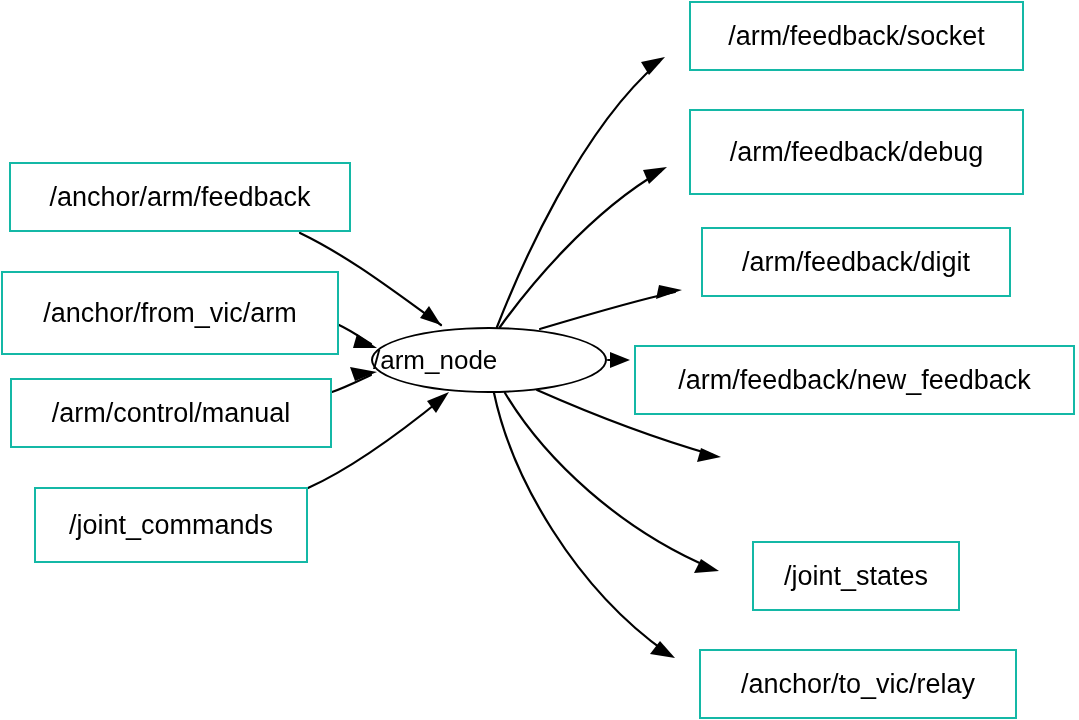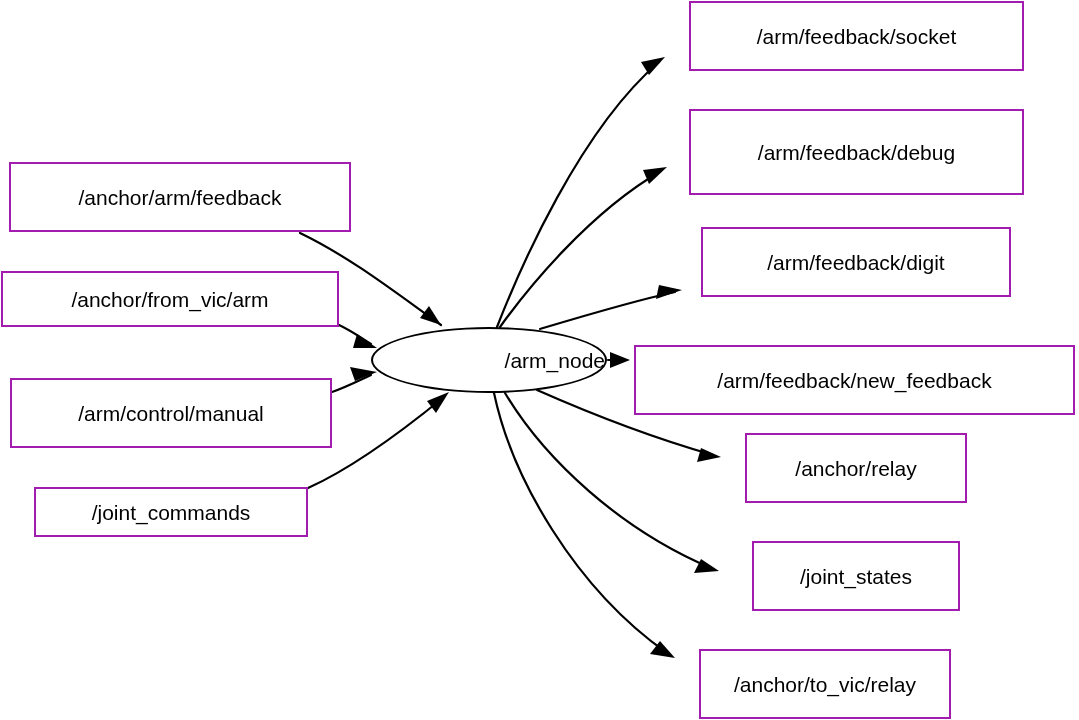--- a/index.html
+++ b/index.html
@@ -22,42 +22,42 @@
     position: absolute;
     left: 0;
     top: 0;
     width: 1079px;
     height: 720px;
     pointer-events: none;
   }
   .node-box {
     position: absolute;
     box-sizing: border-box;
-    border: 2px solid #a21caf;
+    border: 2px solid #14b8a6;
     background: #ffffff;
     display: flex;
     align-items: center;
     justify-content: center;
     color: #000000;
-    font-size: 21px;
+    font-size: 27px;
     font-family: "Liberation Sans", sans-serif;
     line-height: 1;
     white-space: nowrap;
   }
   .node-ellipse {
     position: absolute;
     box-sizing: border-box;
     border: 2px solid #000000;
     border-radius: 50%;
     background: #ffffff;
     display: flex;
     align-items: center;
-    justify-content: flex-end;
+    justify-content: flex-start;
     color: #000000;
-    font-size: 21px;
+    font-size: 26px;
     font-family: "Liberation Sans", sans-serif;
     line-height: 1;
     white-space: nowrap;
     z-index: 3;
   }
   .node-label {
     pointer-events: none;
   }
 </style>
 </head>
@@ -90,49 +90,46 @@
         <path d="M 630,360 L 610,352 L 610,368 Z"></path>
         <path d="M 721,457 L 701,448 L 697,462 Z"></path>
         <path d="M 719,571 L 701,559 L 694,573 Z"></path>
         <path d="M 675,658 L 660,641 L 650,654 Z"></path>
       </g>
   </svg>
 
   <div class="node-box" style="left: 1px; top: 162px; width: 342px; height: 70px; margin-left: 8px;">
     <span class="node-label">/anchor/arm/feedback</span>
   </div>
-  <div class="node-box" style="left: 1px; top: 271px; width: 338px; height: 56px;">
+  <div class="node-box" style="left: 1px; top: 271px; width: 338px; height: 84px;">
     <span class="node-label">/anchor/from_vic/arm</span>
   </div>
   <div class="node-box" style="left: 10px; top: 378px; width: 322px; height: 70px;">
     <span class="node-label">/arm/control/manual</span>
   </div>
-  <div class="node-box" style="left: 34px; top: 487px; width: 274px; height: 50px;">
+  <div class="node-box" style="left: 34px; top: 487px; width: 274px; height: 76px;">
     <span class="node-label">/joint_commands</span>
   </div>
 
   <div class="node-ellipse" style="left: 371px; top: 327px; width: 236px; height: 66px;">
     <span class="node-label">/arm_node</span>
   </div>
 
   <div class="node-box" style="left: 689px; top: 1px; width: 335px; height: 70px;">
     <span class="node-label">/arm/feedback/socket</span>
   </div>
   <div class="node-box" style="left: 689px; top: 109px; width: 335px; height: 86px;">
     <span class="node-label">/arm/feedback/debug</span>
   </div>
   <div class="node-box" style="left: 701px; top: 216px; width: 310px; height: 70px; margin-top: 11px;">
     <span class="node-label">/arm/feedback/digit</span>
   </div>
   <div class="node-box" style="left: 634px; top: 325px; width: 441px; height: 70px; margin-top: 20px;">
     <span class="node-label">/arm/feedback/new_feedback</span>
   </div>
-  <div class="node-box" style="left: 745px; top: 433px; width: 222px; height: 70px;">
-    <span class="node-label">/anchor/relay</span>
-  </div>
   <div class="node-box" style="left: 752px; top: 541px; width: 208px; height: 70px; text-align: center;">
     <span class="node-label">/joint_states</span>
   </div>
-  <div class="node-box" style="left: 699px; top: 649px; width: 252px; height: 70px;">
+  <div class="node-box" style="left: 699px; top: 649px; width: 318px; height: 70px;">
     <span class="node-label">/anchor/to_vic/relay</span>
   </div>
 
 </div>
 
 </body></html>

